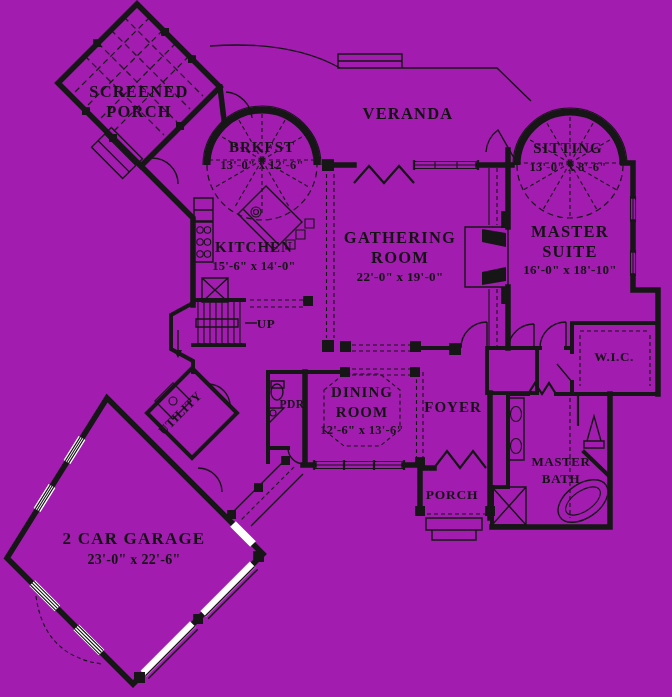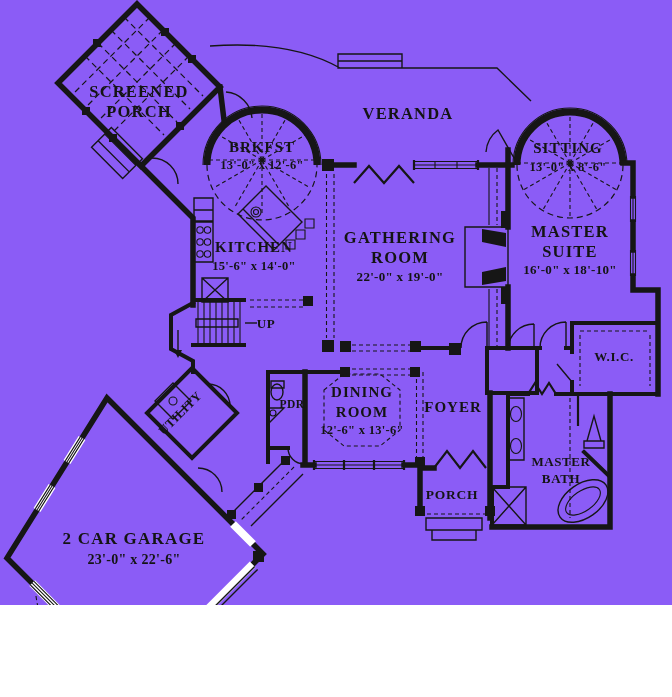--- a/index.html
+++ b/index.html
@@ -1,16 +1,16 @@
 <!DOCTYPE html>
 <html><head>
 <meta charset="utf-8">
 <style>
   html,body{margin:0;padding:0;background:#ffffff;}
-  .plan-wrap{width:672px;height:605px;background:#8b5cf6;overflow:hidden;}
+  .plan-wrap{width:672px;height:697px;background:#a21caf;overflow:hidden;}
   svg{display:block;}
   .w5{stroke:#161616;stroke-width:5.5;fill:none;stroke-linecap:square;}
   .w4{stroke:#161616;stroke-width:4;fill:none;stroke-linecap:square;}
   .w7{stroke:#161616;stroke-width:7;fill:none;stroke-linecap:butt;}
   .thin{stroke:#161616;stroke-width:1.4;fill:none;}
   .thin2{stroke:#161616;stroke-width:1.1;fill:none;}
   .med{stroke:#161616;stroke-width:2.2;fill:none;}
   .dash{stroke:#161616;stroke-width:1.2;fill:none;stroke-dasharray:6 4;}
   .dashs{stroke:#161616;stroke-width:1.1;fill:none;stroke-dasharray:4 3;}
   .fillb{fill:#161616;stroke:none;}

